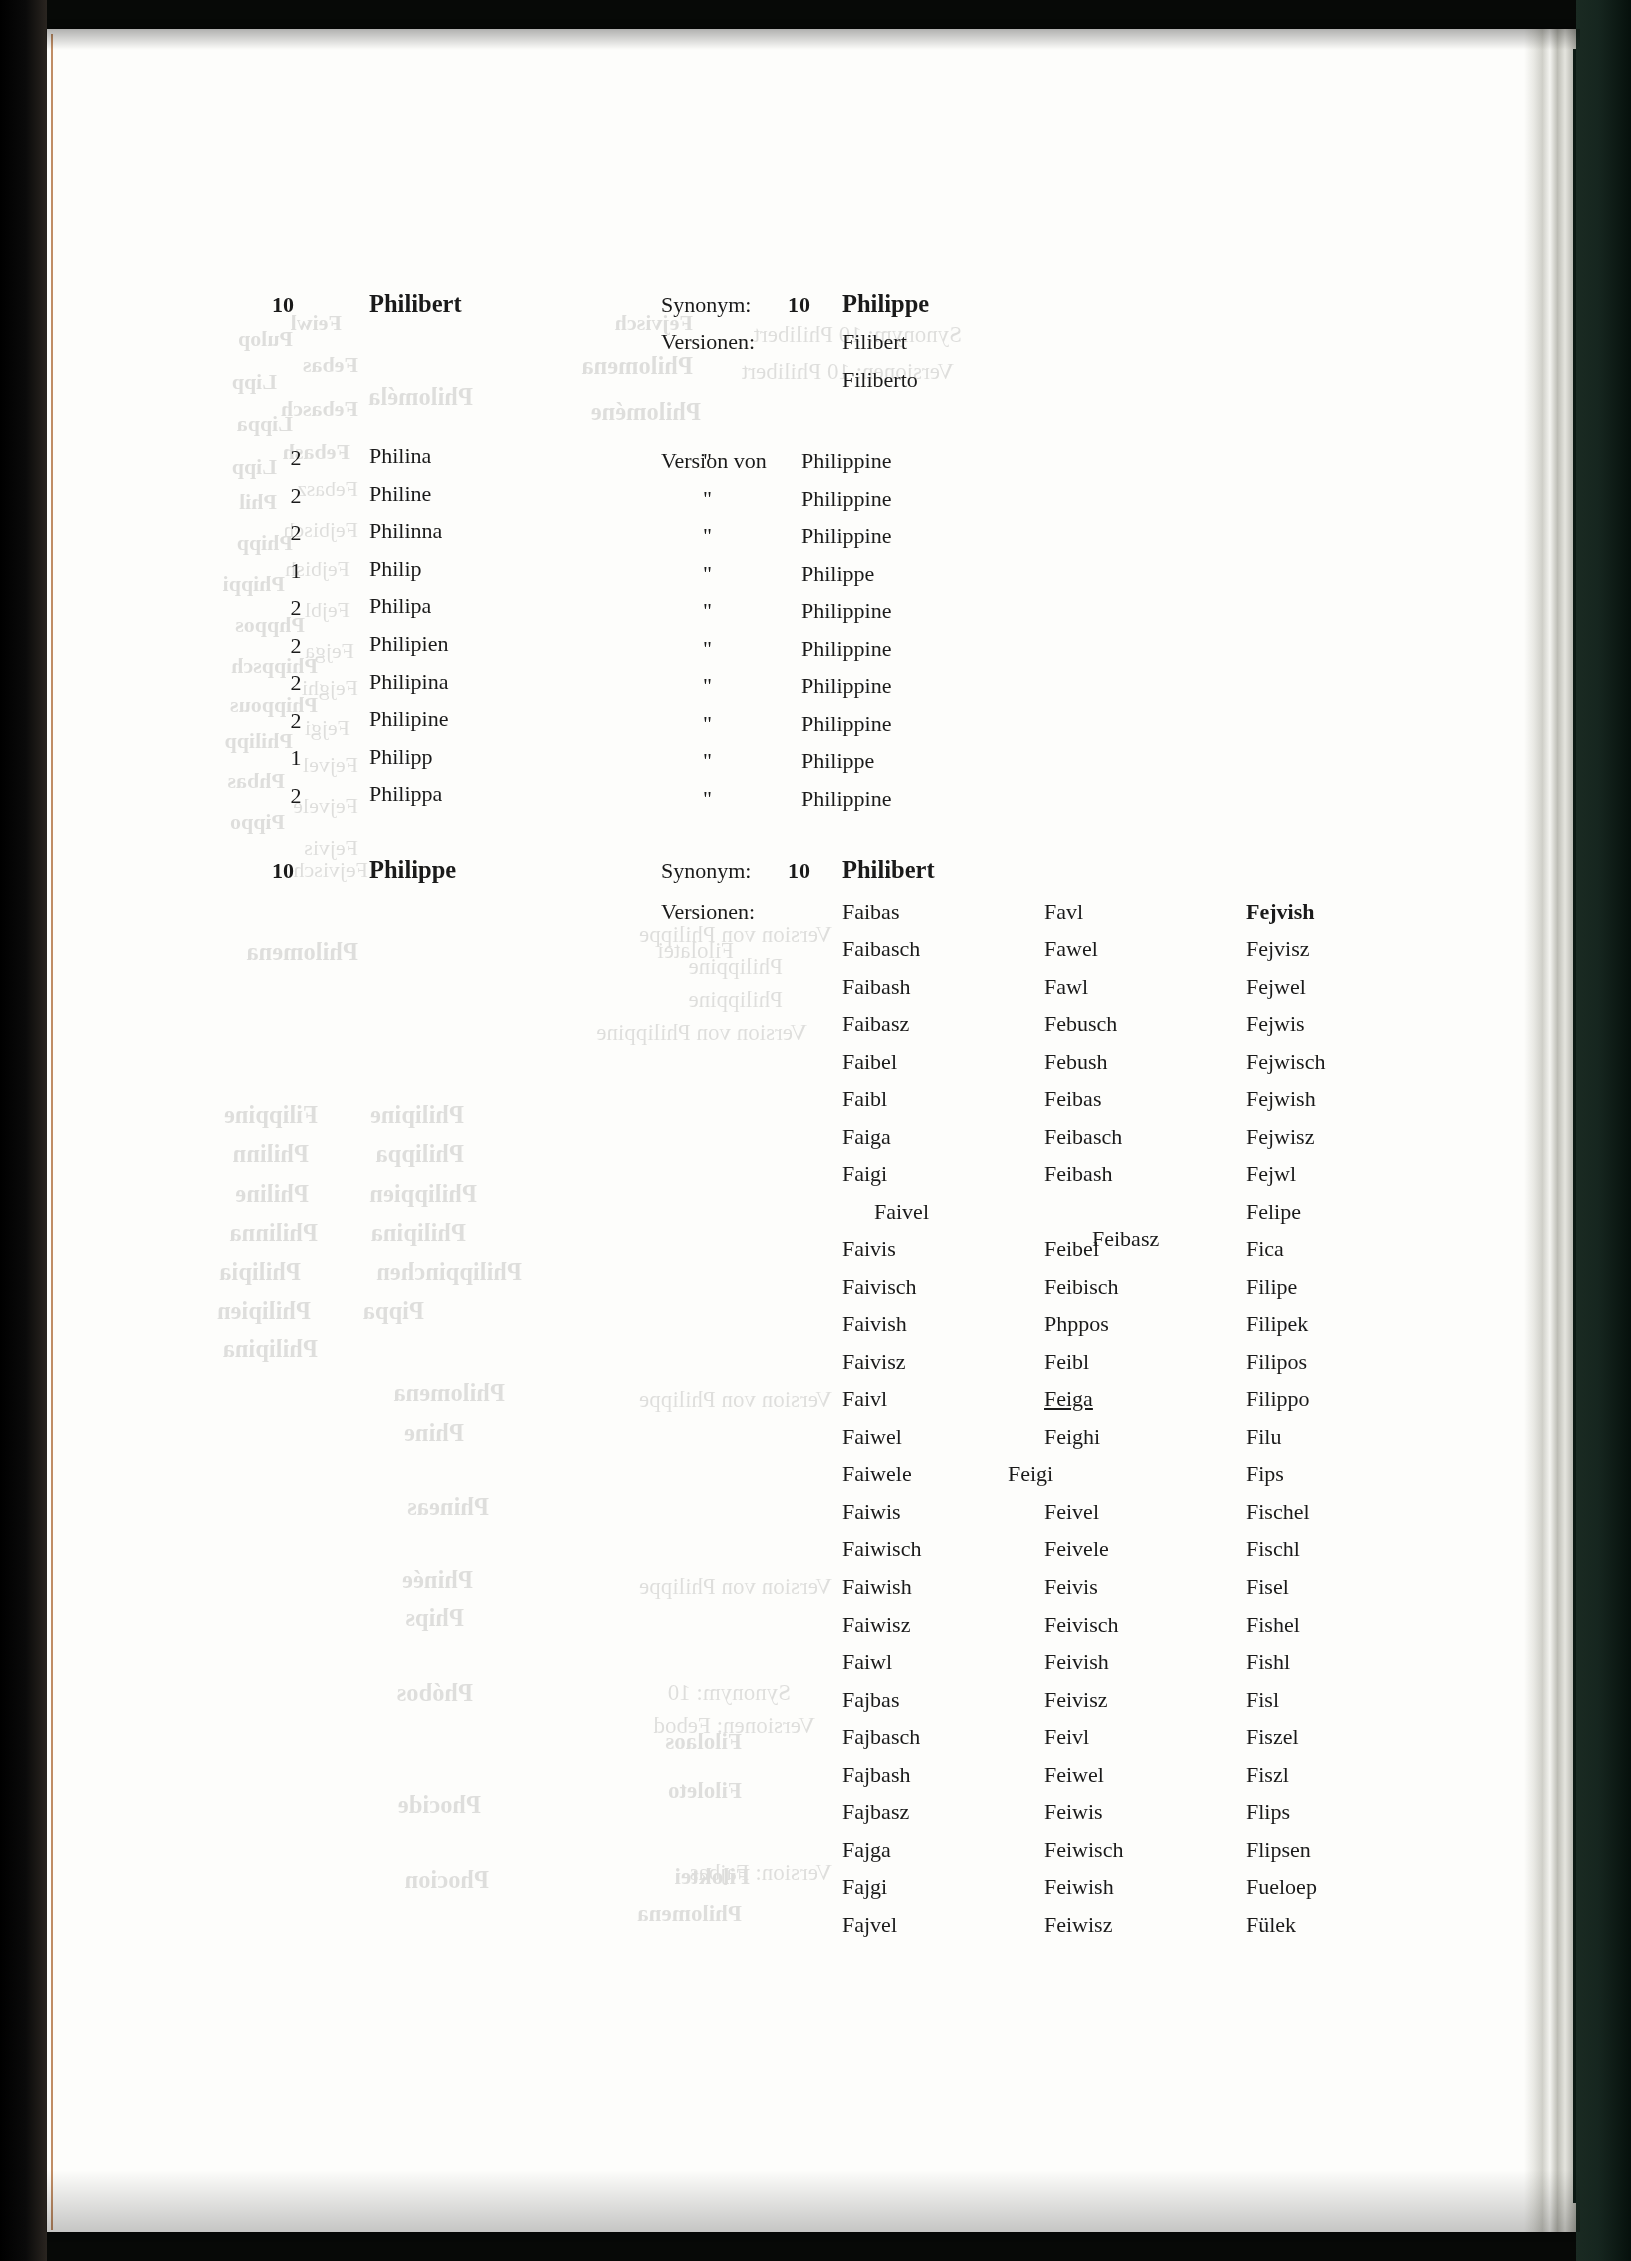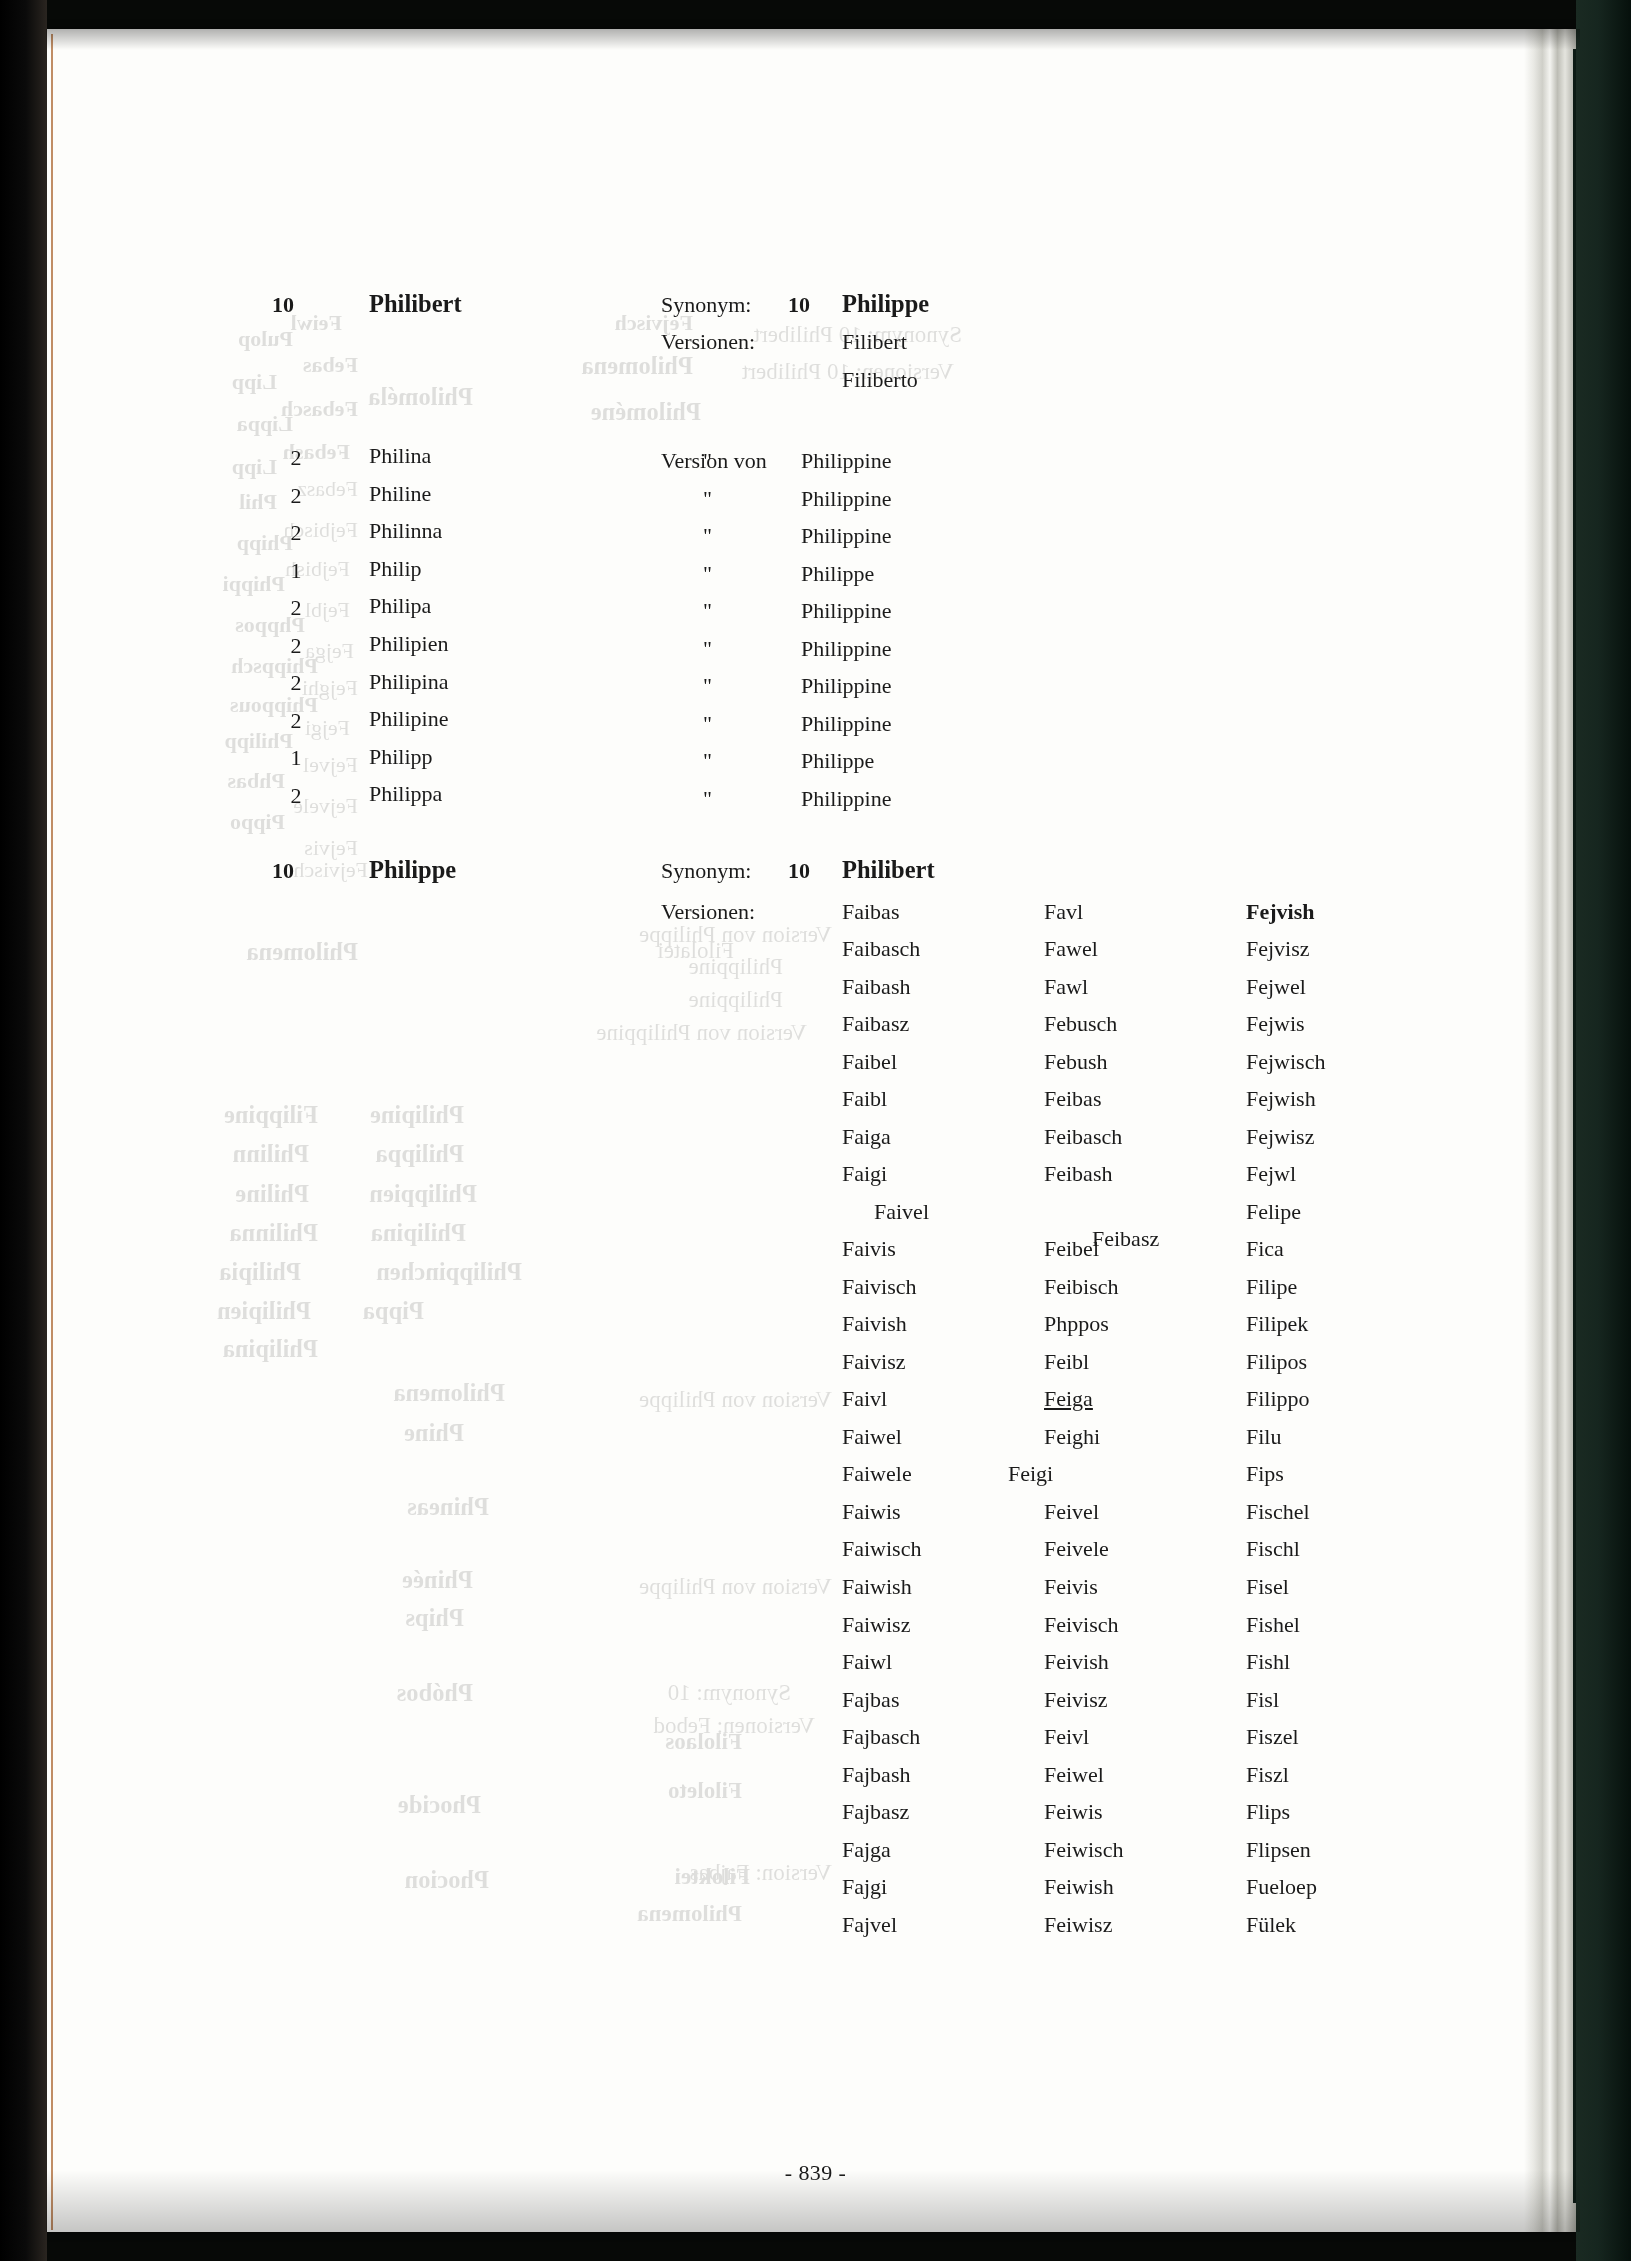--- a/index.html
+++ b/index.html
@@ -374,16 +374,15 @@
     <div class="ln" style="left:1246px;top:1614px;">Fishel</div>
     <div class="ln" style="left:1246px;top:1651px;">Fishl</div>
     <div class="ln" style="left:1246px;top:1689px;">Fisl</div>
     <div class="ln" style="left:1246px;top:1726px;">Fiszel</div>
     <div class="ln" style="left:1246px;top:1764px;">Fiszl</div>
     <div class="ln" style="left:1246px;top:1801px;">Flips</div>
     <div class="ln" style="left:1246px;top:1839px;">Flipsen</div>
     <div class="ln" style="left:1246px;top:1876px;">Fueloep</div>
     <div class="ln" style="left:1246px;top:1914px;">Fülek</div>
 
-    <div class="folio">- 839 -</div>
   </div>
 </div>
 
 
 </body></html>

